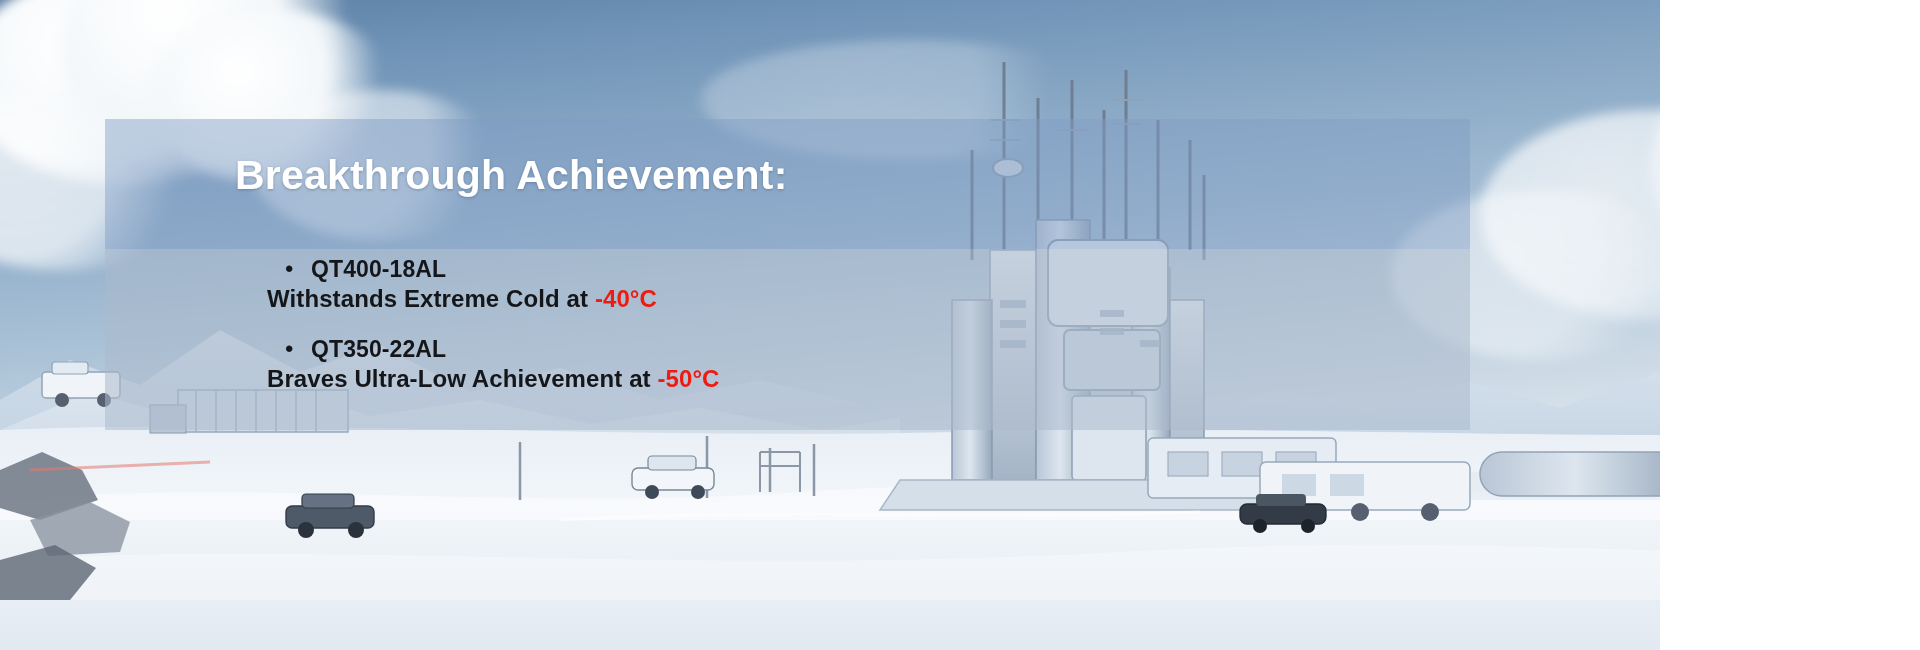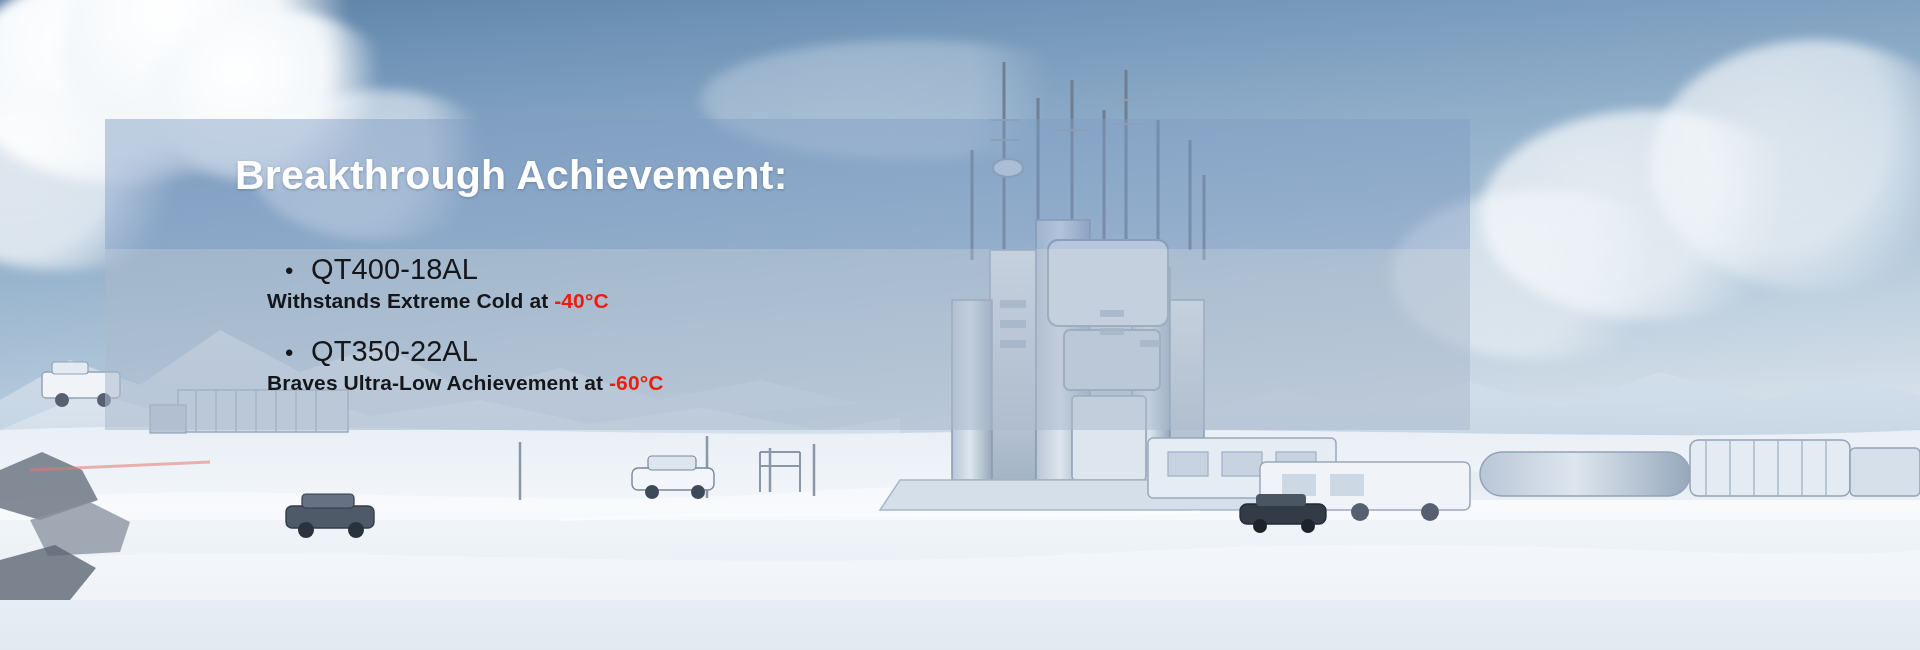--- a/index.html
+++ b/index.html
@@ -6,21 +6,21 @@
     margin: 0;
     padding: 0;
     background: #ffffff;
   }
   body {
     font-family: "Liberation Sans", sans-serif;
   }
 
   #banner {
     position: relative;
-    width: 1920px;
+    width: 1660px;
     height: 650px;
     overflow: hidden;
     background: #cfd9e4;
   }
 
   
   .bg-layer {
     position: absolute;
     inset: 0;
     width: 100%;
@@ -117,33 +117,33 @@
   .bullet-dot {
     width: 26px;
     color: #15161a;
     font-size: 24px;
     line-height: 28px;
     flex: 0 0 auto;
   }
   .bullet-code {
     color: #15161a;
     font-family: "Liberation Sans", sans-serif;
-    font-weight: normal;
-    font-size: 29px;
+    font-weight: bold;
+    font-size: 23px;
     line-height: 28px;
     letter-spacing: 0.1px;
     white-space: nowrap;
   }
   .desc-row {
     margin-top: 2px;
     margin-left: -8px;
     color: #15161a;
     font-family: "Liberation Sans", sans-serif;
     font-weight: bold;
-    font-size: 21px;
+    font-size: 24px;
     line-height: 28px;
     letter-spacing: 0.1px;
     white-space: nowrap;
   }
   .temp-hot {
     color: #f01b10;
     font-weight: bold;
   }
 </style>
 </head>
@@ -341,19 +341,19 @@
           <span class="bullet-code">QT400-18AL</span>
         </div>
         <div class="desc-row"><span>Withstands Extreme Cold at </span><span class="temp-hot">-40°C</span></div>
       </div>
 
       <div class="bullet-group">
         <div class="bullet-row">
           <span class="bullet-dot">•</span>
           <span class="bullet-code">QT350-22AL</span>
         </div>
-        <div class="desc-row"><span>Braves Ultra-Low Achievement at </span><span class="temp-hot">-60°C</span></div>
+        <div class="desc-row"><span>Braves Ultra-Low Achievement at </span><span class="temp-hot">-50°C</span></div>
       </div>
 
     </div>
   </div>
 
 </div>
 
 </body></html>

